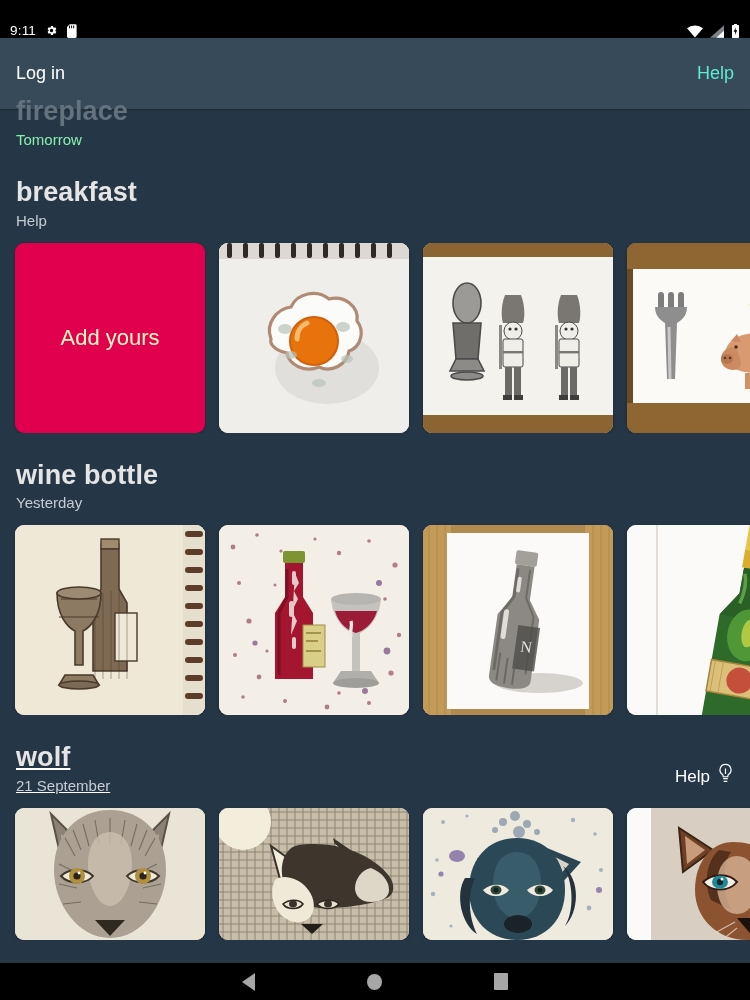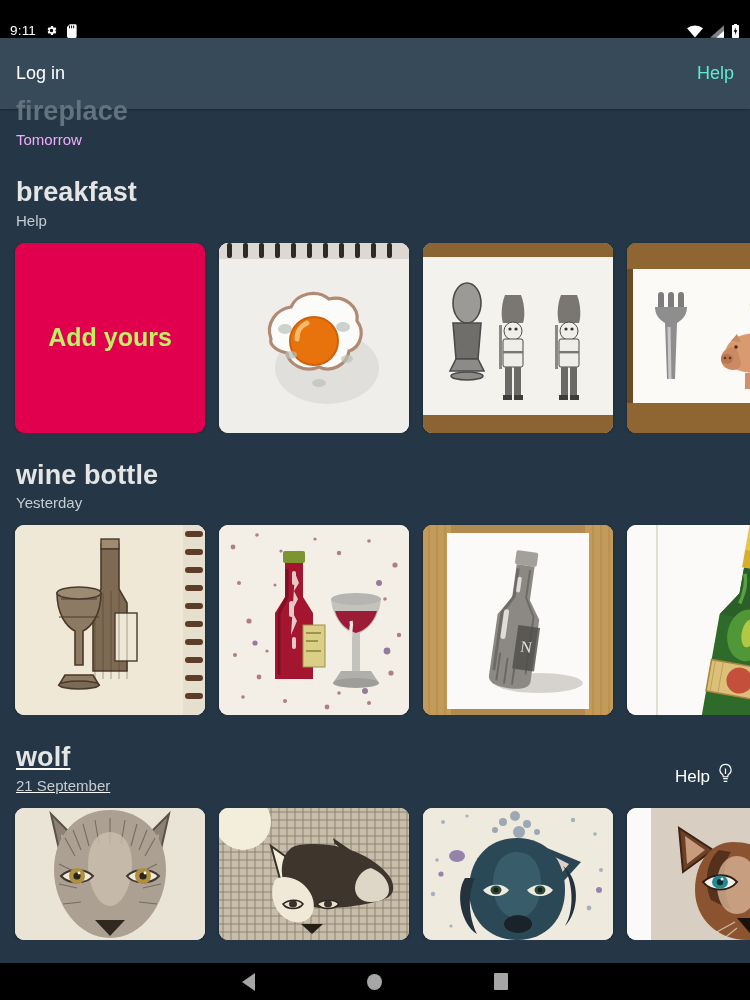--- a/index.html
+++ b/index.html
@@ -33,40 +33,40 @@
   .content{ position:absolute; top:79px; left:0; right:0; bottom:37px; overflow:hidden; }
 
   .section{ padding-top:6px; }
   .sec-head{ padding:0 16px; position:relative; }
   .sec-title{
     font-size:27px; font-weight:bold; line-height:1.25; letter-spacing:.1px;
   }
   .sec-title.teal{ color:#e5e5e5; }
   .sec-title.muted{ color:#64727e; }
   .sec-sub{ font-size:15px; color:#c6ccd2; margin-top:2px; }
-  .sec-sub.muted{ color:#f0abfc; }
+  .sec-sub.muted{ color:#86efac; }
   .tips{
     position:absolute; right:16px; bottom:4px;
     display:flex; align-items:center; gap:7px; font-size:17px; color:#fff;
   }
 
   
   .row{
     display:flex; gap:14px; padding:14px 0 0 15px; overflow:hidden;
   }
   .card{
     width:190px; height:190px; flex:0 0 190px; border-radius:9px;
     overflow:hidden; position:relative; background:#e9e6dd;
     box-shadow:0 1px 3px rgba(0,0,0,.35);
   }
   .row.short .card{ height:132px; }
   .add-card{
     background:#e0004d; display:flex; align-items:center; justify-content:center;
   }
-  .add-card span{ font-size:25px; font-weight:bold; color:#bef264; }
+  .add-card span{ font-size:22px; font-weight:normal; color:#fef9c3; }
   .card svg{ display:block; width:100%; height:100%; }
 
   .navbar{
     position:absolute; bottom:0; left:0; right:0; height:37px; background:#000;
     display:flex; align-items:center; justify-content:center; gap:112px;
   }
   .nav-back{
     width:0;height:0;border-top:9px solid transparent;border-bottom:9px solid transparent;
     border-right:13px solid #a6a6a6;
   }

